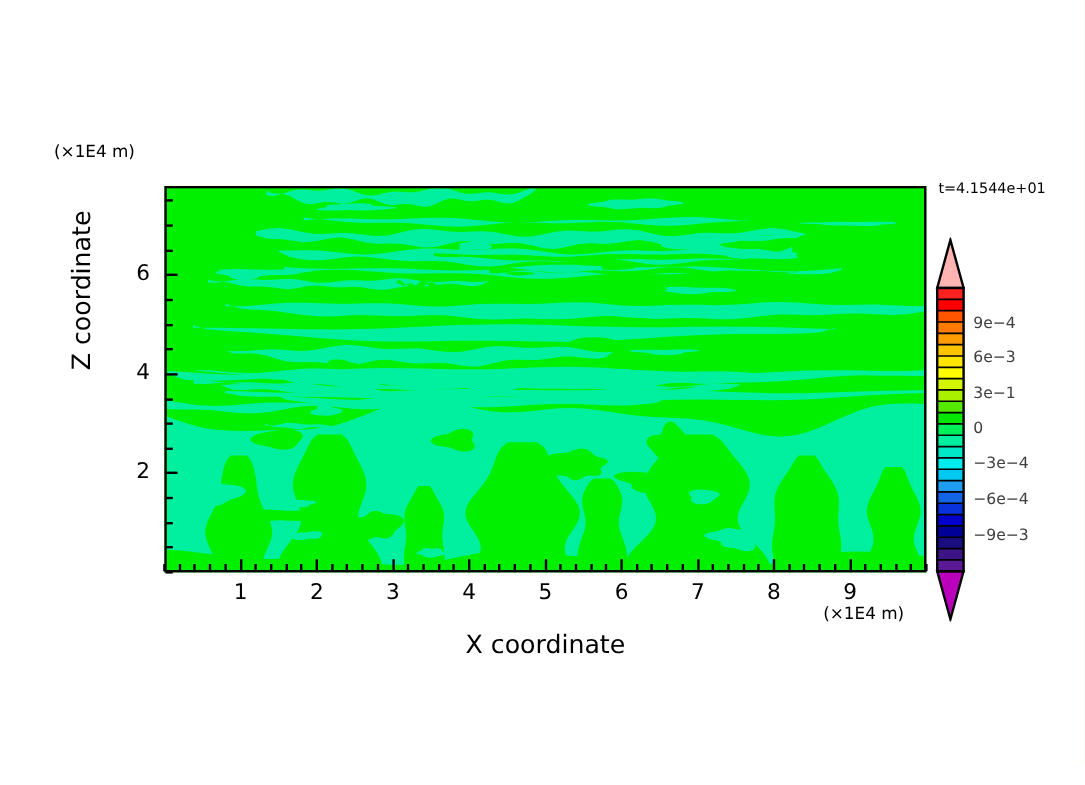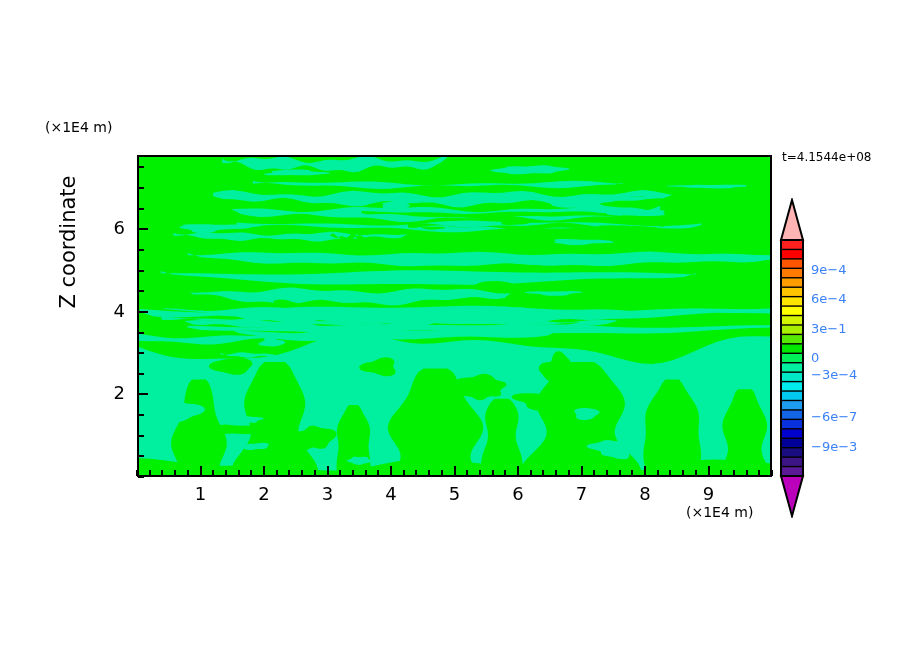--- a/index.html
+++ b/index.html
@@ -146,35 +146,35 @@
     position: absolute;
     left: 0; top: 0;
     width: 42px;
     height: 320px;
     display: block;
   }
   .cb-label {
     position: absolute;
     left: 36px;
     font-size: 13px;
-    color: #3b82f6;
+    color: #404040;
     white-space: nowrap;
     font-family: "DejaVu Sans", sans-serif;
   }
 </style>
 </head>
 <body>
 
 <div id="root">
 
 
   <div id="unit-top-left" class="abs">(×1E4 m)</div>
   <div id="unit-bottom-right" class="abs">(×1E4 m)</div>
 
-  <div id="timestamp" class="abs">t=4.1544e+08</div>
+  <div id="timestamp" class="abs">t=4.1544e+01</div>
 
   <div id="plot-frame" class="abs">
     <svg id="field-svg" viewBox="0 0 1000 500" preserveAspectRatio="none">
         <rect x="0" y="0" width="1000" height="500" fill="#00f000"></rect>
         <path d="M131.8,9.4L139.6,10.0L147.3,8.8L155.0,6.4L162.8,3.7L170.5,1.9L178.3,1.3L186.0,1.8L193.8,2.7L201.5,3.0L209.3,2.3L217.0,0.9L224.8,-0.3L232.5,-0.3L240.2,1.2L248.0,3.9L255.7,6.8L263.5,8.9L271.2,9.4L279.0,8.3L286.7,6.5L294.5,4.8L302.2,4.2L309.9,4.4L317.7,5.1L325.4,5.2L333.2,4.2L340.9,2.1L348.7,-0.2L356.4,-1.8L364.2,-1.7L371.9,0.0L379.6,2.7L387.4,5.4L395.1,6.9L402.9,7.1L410.6,6.3L418.4,5.4L426.1,5.2L433.9,6.0L441.6,7.2L449.3,8.0L457.1,7.6L464.8,5.7L472.6,2.9L480.3,0.1L488.1,-1.5L488.1,1.2L480.3,7.4L472.6,11.6L464.8,16.0L457.1,19.1L449.3,19.9L441.6,18.4L433.9,16.2L426.1,14.8L418.4,15.0L410.6,16.2L402.9,16.9L395.1,16.4L387.4,14.7L379.6,13.3L371.9,13.7L364.2,16.2L356.4,19.8L348.7,22.9L340.9,23.9L333.2,23.0L325.4,21.3L317.7,20.4L309.9,20.7L302.2,21.6L294.5,21.7L286.7,20.0L279.0,16.9L271.2,14.0L263.5,12.9L255.7,14.1L248.0,16.7L240.2,19.1L232.5,20.0L224.8,19.2L217.0,18.1L209.3,17.9L201.5,18.9L193.8,20.3L186.0,20.5L178.3,18.5L170.5,14.6L162.8,10.4L155.0,7.6L147.3,6.7L139.6,6.8L131.8,2.9Z" fill="#00f0a0"></path>
         <path d="M180.6,42.0L193.3,40.9L206.0,40.1L218.8,39.6L231.5,39.5L244.2,39.6L256.9,40.0L269.7,40.3L282.4,40.5L295.1,40.5L307.9,40.1L320.6,39.6L333.3,39.0L346.1,38.6L358.8,38.4L371.5,38.6L384.3,39.2L397.0,40.2L409.7,41.4L422.5,42.7L435.2,43.7L447.9,44.4L460.7,44.7L473.4,44.5L486.1,43.9L498.9,43.2L511.6,42.4L524.3,41.7L537.1,41.4L549.8,41.3L562.5,41.4L575.3,41.7L588.0,41.9L600.7,41.9L613.5,41.7L626.2,41.1L638.9,40.2L651.7,39.2L664.4,38.3L677.1,37.7L689.9,37.4L702.6,37.6L715.3,38.3L728.1,39.3L740.8,40.5L753.5,41.6L766.3,42.5L766.3,41.4L753.5,43.1L740.8,43.5L728.1,44.2L715.3,45.1L702.6,46.4L689.9,47.6L677.1,48.6L664.4,49.1L651.7,48.9L638.9,48.1L626.2,46.9L613.5,45.6L600.7,44.5L588.0,43.9L575.3,43.8L562.5,44.2L549.8,44.8L537.1,45.4L524.3,45.8L511.6,45.7L498.9,45.4L486.1,44.9L473.4,44.6L460.7,44.6L447.9,45.1L435.2,46.2L422.5,47.5L409.7,48.8L397.0,49.8L384.3,50.2L371.5,49.9L358.8,49.0L346.1,47.9L333.3,46.6L320.6,45.7L307.9,45.1L295.1,45.0L282.4,45.1L269.7,45.2L256.9,45.0L244.2,44.5L231.5,43.5L218.8,42.2L206.0,40.9L193.3,39.7L180.6,37.8Z" fill="#00f0a0"></path>
         <path d="M117.5,56.3L133.3,53.0L149.1,52.0L164.9,54.1L180.8,57.5L196.6,59.6L212.4,59.5L228.3,58.6L244.1,58.9L259.9,60.7L275.7,62.4L291.6,61.6L307.4,58.2L323.2,54.5L339.1,52.9L354.9,54.1L370.7,56.3L386.5,57.2L402.4,56.6L418.2,56.0L434.0,57.4L449.9,60.6L465.7,63.2L481.5,63.1L497.3,60.2L513.2,56.8L529.0,55.3L544.8,55.9L560.7,56.8L576.5,56.2L592.3,54.3L608.2,53.4L624.0,55.2L639.8,58.9L655.6,62.2L671.5,62.7L687.3,60.8L703.1,58.6L719.0,58.0L734.8,58.8L750.6,58.9L766.4,56.9L782.3,53.8L798.1,52.0L813.9,53.3L829.8,56.8L845.6,59.9L845.6,59.4L829.8,65.4L813.9,64.3L798.1,61.8L782.3,61.9L766.4,65.8L750.6,70.2L734.8,71.8L719.0,71.3L703.1,71.9L687.3,74.6L671.5,76.2L655.6,74.2L639.8,69.9L624.0,67.7L608.2,69.3L592.3,72.0L576.5,72.7L560.7,71.8L544.8,72.7L529.0,76.3L513.2,79.4L497.3,78.5L481.5,74.5L465.7,71.6L449.9,71.7L434.0,72.7L418.2,71.8L402.4,69.5L386.5,69.4L370.7,72.9L354.9,76.9L339.1,77.6L323.2,74.9L307.4,72.4L291.6,72.3L275.7,72.6L259.9,70.3L244.1,66.2L228.3,64.0L212.4,65.9L196.6,69.3L180.8,70.4L164.9,68.4L149.1,66.4L133.3,66.0L117.5,61.8Z" fill="#00f0a0"></path>
         <path d="M147.8,81.8L162.6,81.5L177.3,81.0L192.0,81.0L206.8,81.8L221.5,83.2L236.3,85.0L251.0,86.3L265.7,86.6L280.5,85.7L295.2,83.8L310.0,81.6L324.7,79.7L339.4,78.8L354.2,78.8L368.9,79.5L383.7,80.3L398.4,80.6L413.1,80.3L427.9,79.5L442.6,78.7L457.4,78.5L472.1,79.3L486.8,81.0L501.6,83.3L516.3,85.3L531.1,86.5L545.8,86.4L560.5,85.3L575.3,83.7L590.0,82.1L604.8,81.3L619.5,81.2L634.2,81.6L649.0,82.0L663.7,81.8L678.5,80.9L693.2,79.3L707.9,77.8L722.7,76.9L737.4,77.1L752.2,78.4L766.9,80.6L781.6,82.8L796.4,84.4L811.1,85.0L825.9,84.7L825.9,76.8L811.1,82.5L796.4,85.7L781.6,89.0L766.9,91.7L752.2,93.2L737.4,93.6L722.7,93.7L707.9,94.4L693.2,96.0L678.5,98.1L663.7,99.8L649.0,100.2L634.2,98.9L619.5,96.6L604.8,94.4L590.0,93.2L575.3,93.5L560.5,94.7L545.8,96.0L531.1,96.5L516.3,96.2L501.6,95.4L486.8,95.3L472.1,96.4L457.4,98.5L442.6,100.9L427.9,102.3L413.1,102.1L398.4,100.3L383.7,97.9L368.9,95.9L354.2,95.0L339.4,95.0L324.7,95.3L310.0,94.9L295.2,93.5L280.5,91.5L265.7,89.8L251.0,89.3L236.3,90.3L221.5,92.3L206.8,93.9L192.0,94.3L177.3,92.9L162.6,89.9L147.8,82.9Z" fill="#00f0a0"></path>
         <path d="M352.5,85.0L361.5,85.2L370.5,85.6L379.5,86.1L388.5,86.6L397.5,86.9L406.4,87.2L415.4,87.2L424.4,87.1L433.4,87.0L442.4,86.8L451.4,86.8L460.4,86.9L469.3,87.2L478.3,87.6L487.3,88.1L496.3,88.7L505.3,89.2L514.3,89.5L523.3,89.6L532.2,89.4L541.2,89.0L550.2,88.4L559.2,87.7L568.2,87.0L577.2,86.4L586.2,86.1L595.1,85.9L604.1,85.9L613.1,86.1L622.1,86.3L631.1,86.6L640.1,86.7L649.1,86.7L658.0,86.6L667.0,86.3L676.0,86.0L685.0,85.7L694.0,85.6L703.0,85.7L712.0,86.0L720.9,86.5L729.9,87.1L738.9,87.9L747.9,88.6L756.9,89.1L765.9,89.5L765.9,89.7L756.9,92.3L747.9,92.7L738.9,92.6L729.9,92.3L720.9,92.0L712.0,91.8L703.0,91.8L694.0,92.1L685.0,92.5L676.0,92.9L667.0,93.3L658.0,93.5L649.1,93.4L640.1,93.2L631.1,92.9L622.1,92.6L613.1,92.6L604.1,92.9L595.1,93.5L586.2,94.3L577.2,95.2L568.2,96.1L559.2,96.7L550.2,96.9L541.2,96.8L532.2,96.4L523.3,95.8L514.3,95.2L505.3,94.8L496.3,94.5L487.3,94.5L478.3,94.5L469.3,94.6L460.4,94.5L451.4,94.1L442.4,93.5L433.4,92.7L424.4,91.7L415.4,90.8L406.4,90.2L397.5,89.8L388.5,89.7L379.5,89.8L370.5,90.0L361.5,90.0L352.5,87.9Z" fill="#00f000"></path>
         <path d="M154.7,102.9L170.7,104.1L186.7,105.0L202.7,105.4L218.7,105.5L234.7,105.3L250.7,104.9L266.8,104.6L282.8,104.5L298.8,104.6L314.8,105.1L330.8,105.8L346.8,106.6L362.8,107.3L378.8,107.7L394.9,107.7L410.9,107.2L426.9,106.2L442.9,104.9L458.9,103.4L474.9,102.0L490.9,100.8L507.0,100.1L523.0,99.9L539.0,100.2L555.0,100.9L571.0,101.7L587.0,102.5L603.0,103.1L619.1,103.4L635.1,103.4L651.1,103.1L667.1,102.8L683.1,102.5L699.1,102.4L715.1,102.8L731.2,103.5L747.2,104.5L763.2,105.8L779.2,107.0L795.2,108.0L811.2,108.6L827.2,108.7L843.3,108.2L859.3,107.2L875.3,106.0L891.3,104.6L891.3,107.0L875.3,111.2L859.3,112.4L843.3,112.6L827.2,112.0L811.2,110.9L795.2,109.6L779.2,108.5L763.2,107.9L747.2,107.9L731.2,108.6L715.1,109.7L699.1,110.9L683.1,111.9L667.1,112.5L651.1,112.6L635.1,112.4L619.1,112.1L603.0,112.0L587.0,112.3L571.0,113.2L555.0,114.5L539.0,116.0L523.0,117.4L507.0,118.3L490.9,118.5L474.9,118.0L458.9,116.8L442.9,115.2L426.9,113.6L410.9,112.2L394.9,111.4L378.8,111.1L362.8,111.2L346.8,111.5L330.8,111.6L314.8,111.4L298.8,110.7L282.8,109.7L266.8,108.5L250.7,107.4L234.7,106.7L218.7,106.7L202.7,107.2L186.7,108.0L170.7,108.7L154.7,106.7Z" fill="#00f0a0"></path>
@@ -389,20 +389,21 @@
       <div class="tick-y-right-minor" style="left: 765px; top: 208px;"></div>
       <div class="tick-y-minor" style="left: 138px; top: 187px;"></div>
       <div class="tick-y-right-minor" style="left: 765px; top: 187px;"></div>
       <div class="tick-y-minor" style="left: 138px; top: 166px;"></div>
       <div class="tick-y-right-minor" style="left: 765px; top: 166px;"></div>
       <div class="ylabel" style="left: 95px; top: 382.436px;">2</div>
       <div class="ylabel" style="left: 95px; top: 299.872px;">4</div>
       <div class="ylabel" style="left: 95px; top: 217.308px;">6</div>
     </div>
 
+  <div id="x-axis-title" class="abs">X coordinate</div>
   <div id="y-axis-title" class="abs">Z coordinate</div>
 
   <div id="colorbar-wrap" class="abs">
     <svg id="colorbar-svg" viewBox="0 0 42 320" preserveAspectRatio="none">
         <path d="M17,2 L28,42 L6,42 Z" fill="#ffb3b3" stroke="#000" stroke-width="2"></path>
         <rect x="6" y="42.00" width="22" height="10.04" fill="#ff2020"></rect>
         <rect x="6" y="51.44" width="22" height="10.04" fill="#ff0000"></rect>
         <rect x="6" y="60.88" width="22" height="10.04" fill="#ff5500"></rect>
         <rect x="6" y="70.32" width="22" height="10.04" fill="#ff7b00"></rect>
         <rect x="6" y="79.76" width="22" height="10.04" fill="#ff9d00"></rect>
@@ -447,21 +448,21 @@
         <line x1="6" x2="28" y1="202.48" y2="202.48" stroke="#000" stroke-width="1.4"></line>
         <line x1="6" x2="28" y1="211.92" y2="211.92" stroke="#000" stroke-width="1.4"></line>
         <line x1="6" x2="28" y1="221.35999999999999" y2="221.35999999999999" stroke="#000" stroke-width="1.4"></line>
         <line x1="6" x2="28" y1="230.79999999999998" y2="230.79999999999998" stroke="#000" stroke-width="1.4"></line>
         <line x1="6" x2="28" y1="240.23999999999998" y2="240.23999999999998" stroke="#000" stroke-width="1.4"></line>
         <line x1="6" x2="28" y1="249.67999999999998" y2="249.67999999999998" stroke="#000" stroke-width="1.4"></line>
         <line x1="6" x2="28" y1="259.12" y2="259.12" stroke="#000" stroke-width="1.4"></line>
         <line x1="6" x2="28" y1="268.56" y2="268.56" stroke="#000" stroke-width="1.4"></line>
       </svg>
   <div class="cb-label" style="top: 63.5px;">9e−4</div>
-      <div class="cb-label" style="top: 93px;">6e−4</div>
+      <div class="cb-label" style="top: 93px;">6e−3</div>
       <div class="cb-label" style="top: 122.5px;">3e−1</div>
       <div class="cb-label" style="top: 152px;">0</div>
-      <div class="cb-label" style="top: 169px;">−3e−4</div>
-      <div class="cb-label" style="top: 211px;">−6e−7</div>
+      <div class="cb-label" style="top: 181px;">−3e−4</div>
+      <div class="cb-label" style="top: 211px;">−6e−4</div>
       <div class="cb-label" style="top: 240.5px;">−9e−3</div>
     </div>
 
 </div>
 
 </body></html>

